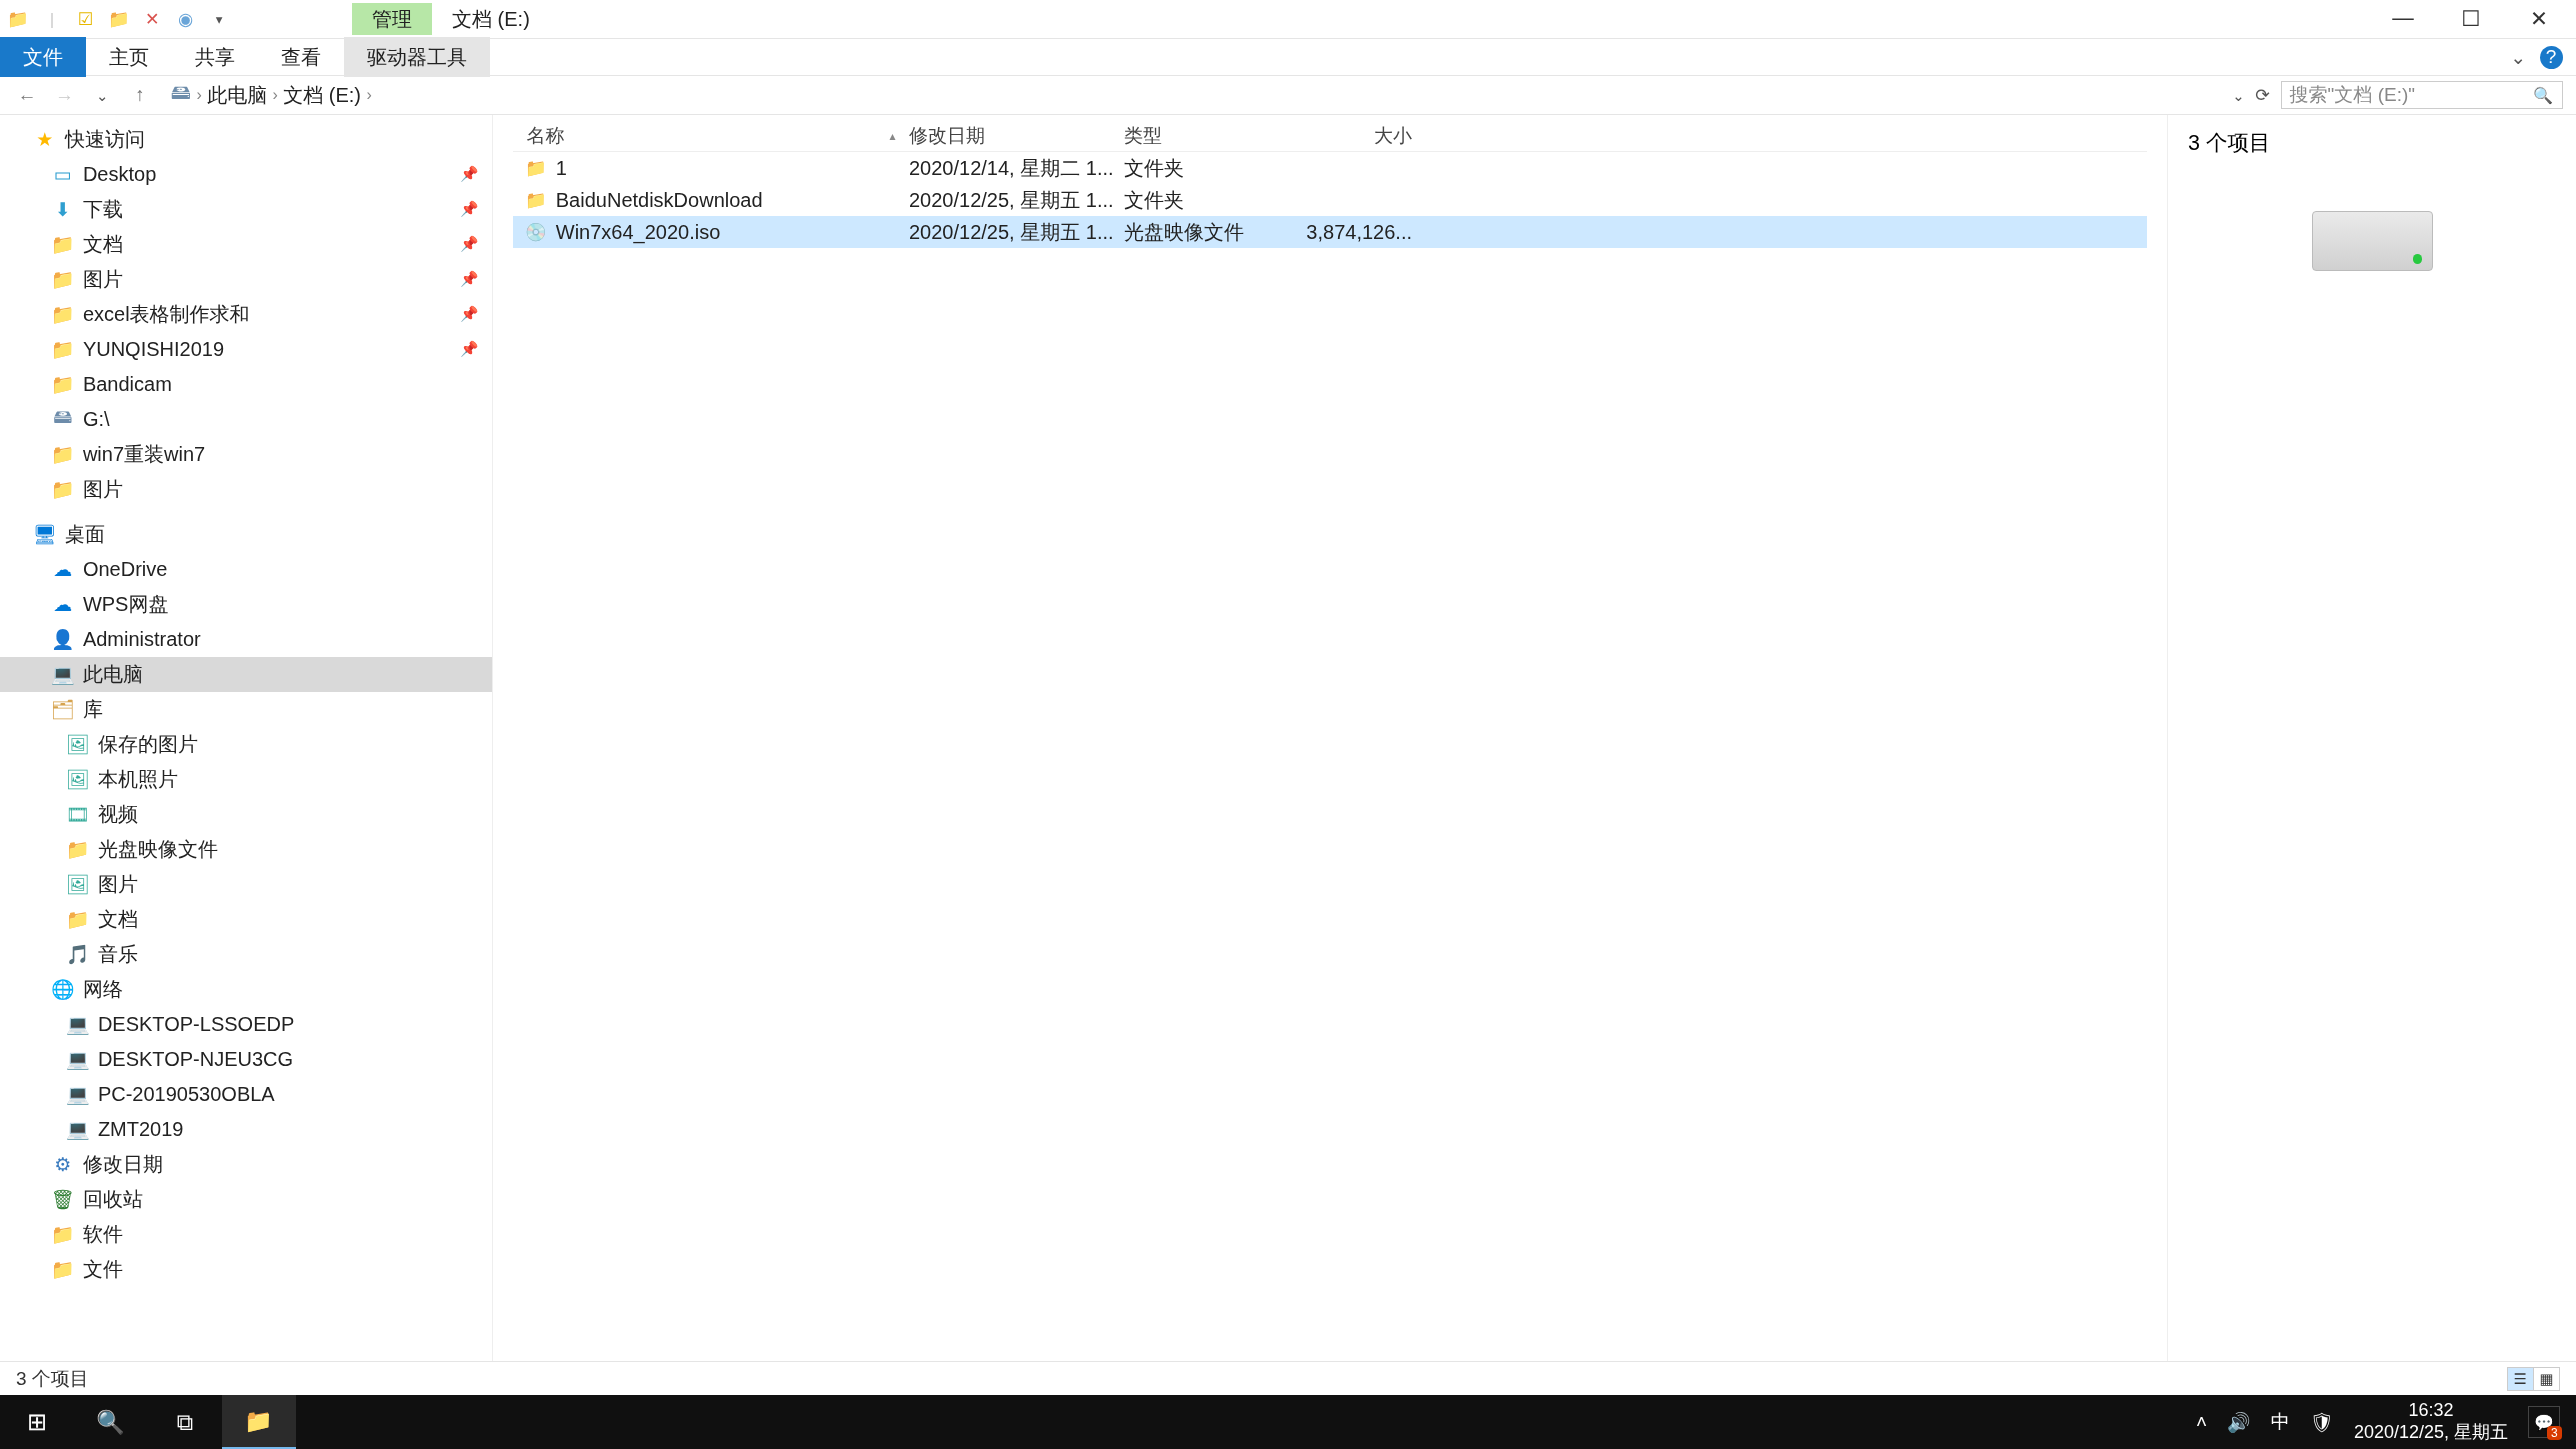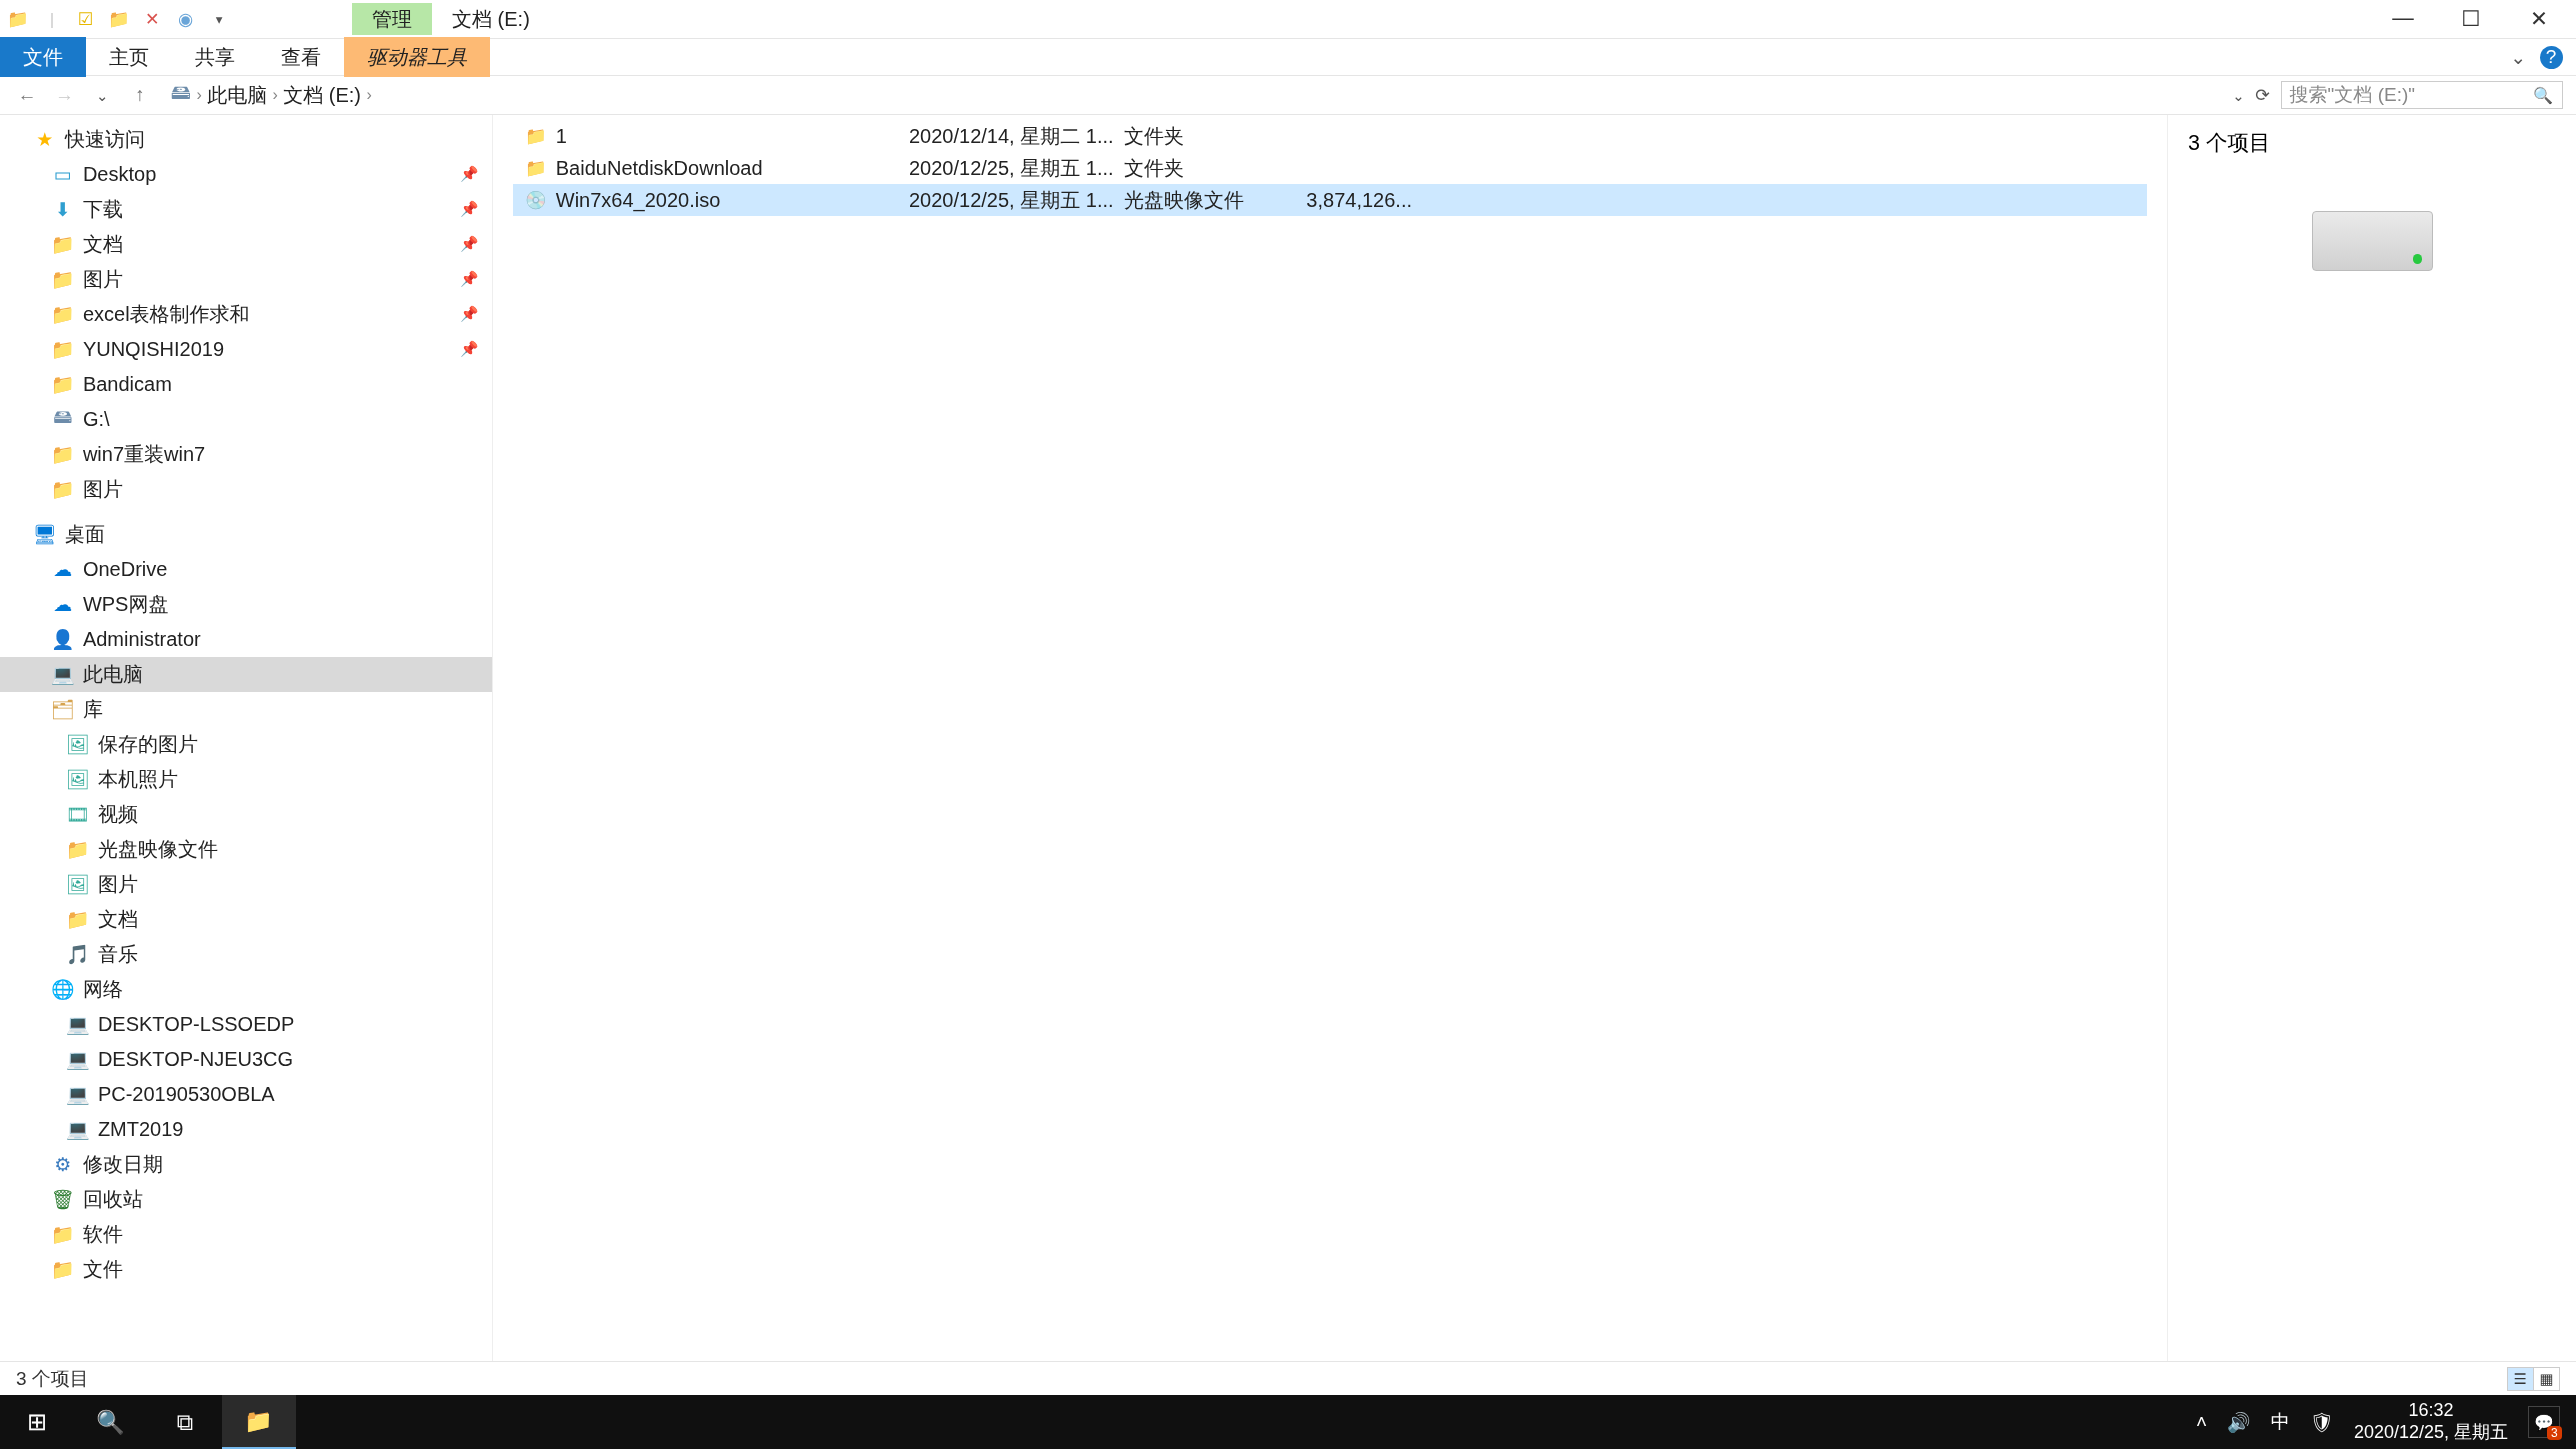--- a/index.html
+++ b/index.html
@@ -8,21 +8,21 @@
 .qat { display: flex; align-items: center; padding-left: 6.7px; gap: 9.4px; }
 .qat-ico { width: 24px; height: 24px; display: flex; align-items: center; justify-content: center; font-size: 17.4px; }
 .ribbon-contextual { margin-left: 121px; display:flex; align-items:center; }
 .ribbon-contextual .mgmt { background: #b7e7a7; padding: 2.7px 20px; font-size: 20px; color:#222; }
 .ribbon-contextual .crumb { padding: 2.7px 20px; font-size: 20px; color:#222; }
 .window-controls { margin-left: auto; display:flex; gap:34px; padding-right:20px; }
 .window-controls span { font-size: 21.5px; color:#333; width:34px; text-align:center;}
 .ribbon-tabs { height: 37px; display: flex; align-items:center; border-bottom: 0.7px solid #e5e5e5;}
 .tab { padding: 6.7px 23px; font-size: 20px; color:#222; }
 .tab.file { background: #1979ca; color:#fff; }
-.tab.contextual { background:#fdba74;font-style:italic;}
+.tab.contextual { background:#e5e5e5;}
 .help-icons { margin-left:auto; display:flex; gap:13.4px; padding-right:13.4px; align-items:center;}
 .help-icons span{font-size:19px;}
 .help-blue{ color:#1979ca; background:#1979ca; color:#fff; border-radius:50%; width:23px; height:23px; display:flex;align-items:center;justify-content:center;font-size:16px;}
 .addr-bar { height: 39px; display:flex; align-items:center; gap:10.7px; padding: 0 13.4px; border-bottom:0.7px solid #e5e5e5;}
 .nav-btn { width:27px; height:27px; display:flex; align-items:center; justify-content:center; color:#777; font-size:19px;}
 .path { display:flex; align-items:center; gap:5.4px; flex:1; padding-left:6.7px; font-size:20px; color:#222;}
 .path .sep{ color:#888; font-size:16px;}
 .search-box { width:282px; height:28px; border:0.7px solid #ccc; display:flex; align-items:center; padding:0 8px; color:#888; font-size:19px; gap:6.7px;}
 .search-box .magnifier{margin-left:auto;color:#666;font-size:16px;}
 .refresh-ico{color:#555;font-size:17.4px;}
@@ -272,20 +272,29 @@
         <span>软件</span>
       </div>
     <div class="tree-item l2">
         <span class="ico ico-folder">📁</span>
         <span>文件</span>
       </div>
   </div>
 
   <div class="file-list">
     <div class="list-main">
+      <div class="cols">
+        <div class="col-name" style="display:flex;align-items:center">
+            <span>名称</span>
+            <span class="sort-caret">▴</span>
+          </div>
+        <div class="col-date">修改日期</div>
+        <div class="col-type">类型</div>
+        <div class="col-size">大小</div>
+      </div>
       <div id="rows-container">
           <div class="row">
             <div class="col-name">
               <span class="file-ico ico-folder">📁</span>
               <span>1</span>
             </div>
             <div class="col-date">2020/12/14, 星期二 1...</div>
             <div class="col-type">文件夹</div>
             <div class="col-size"></div>
           </div>

